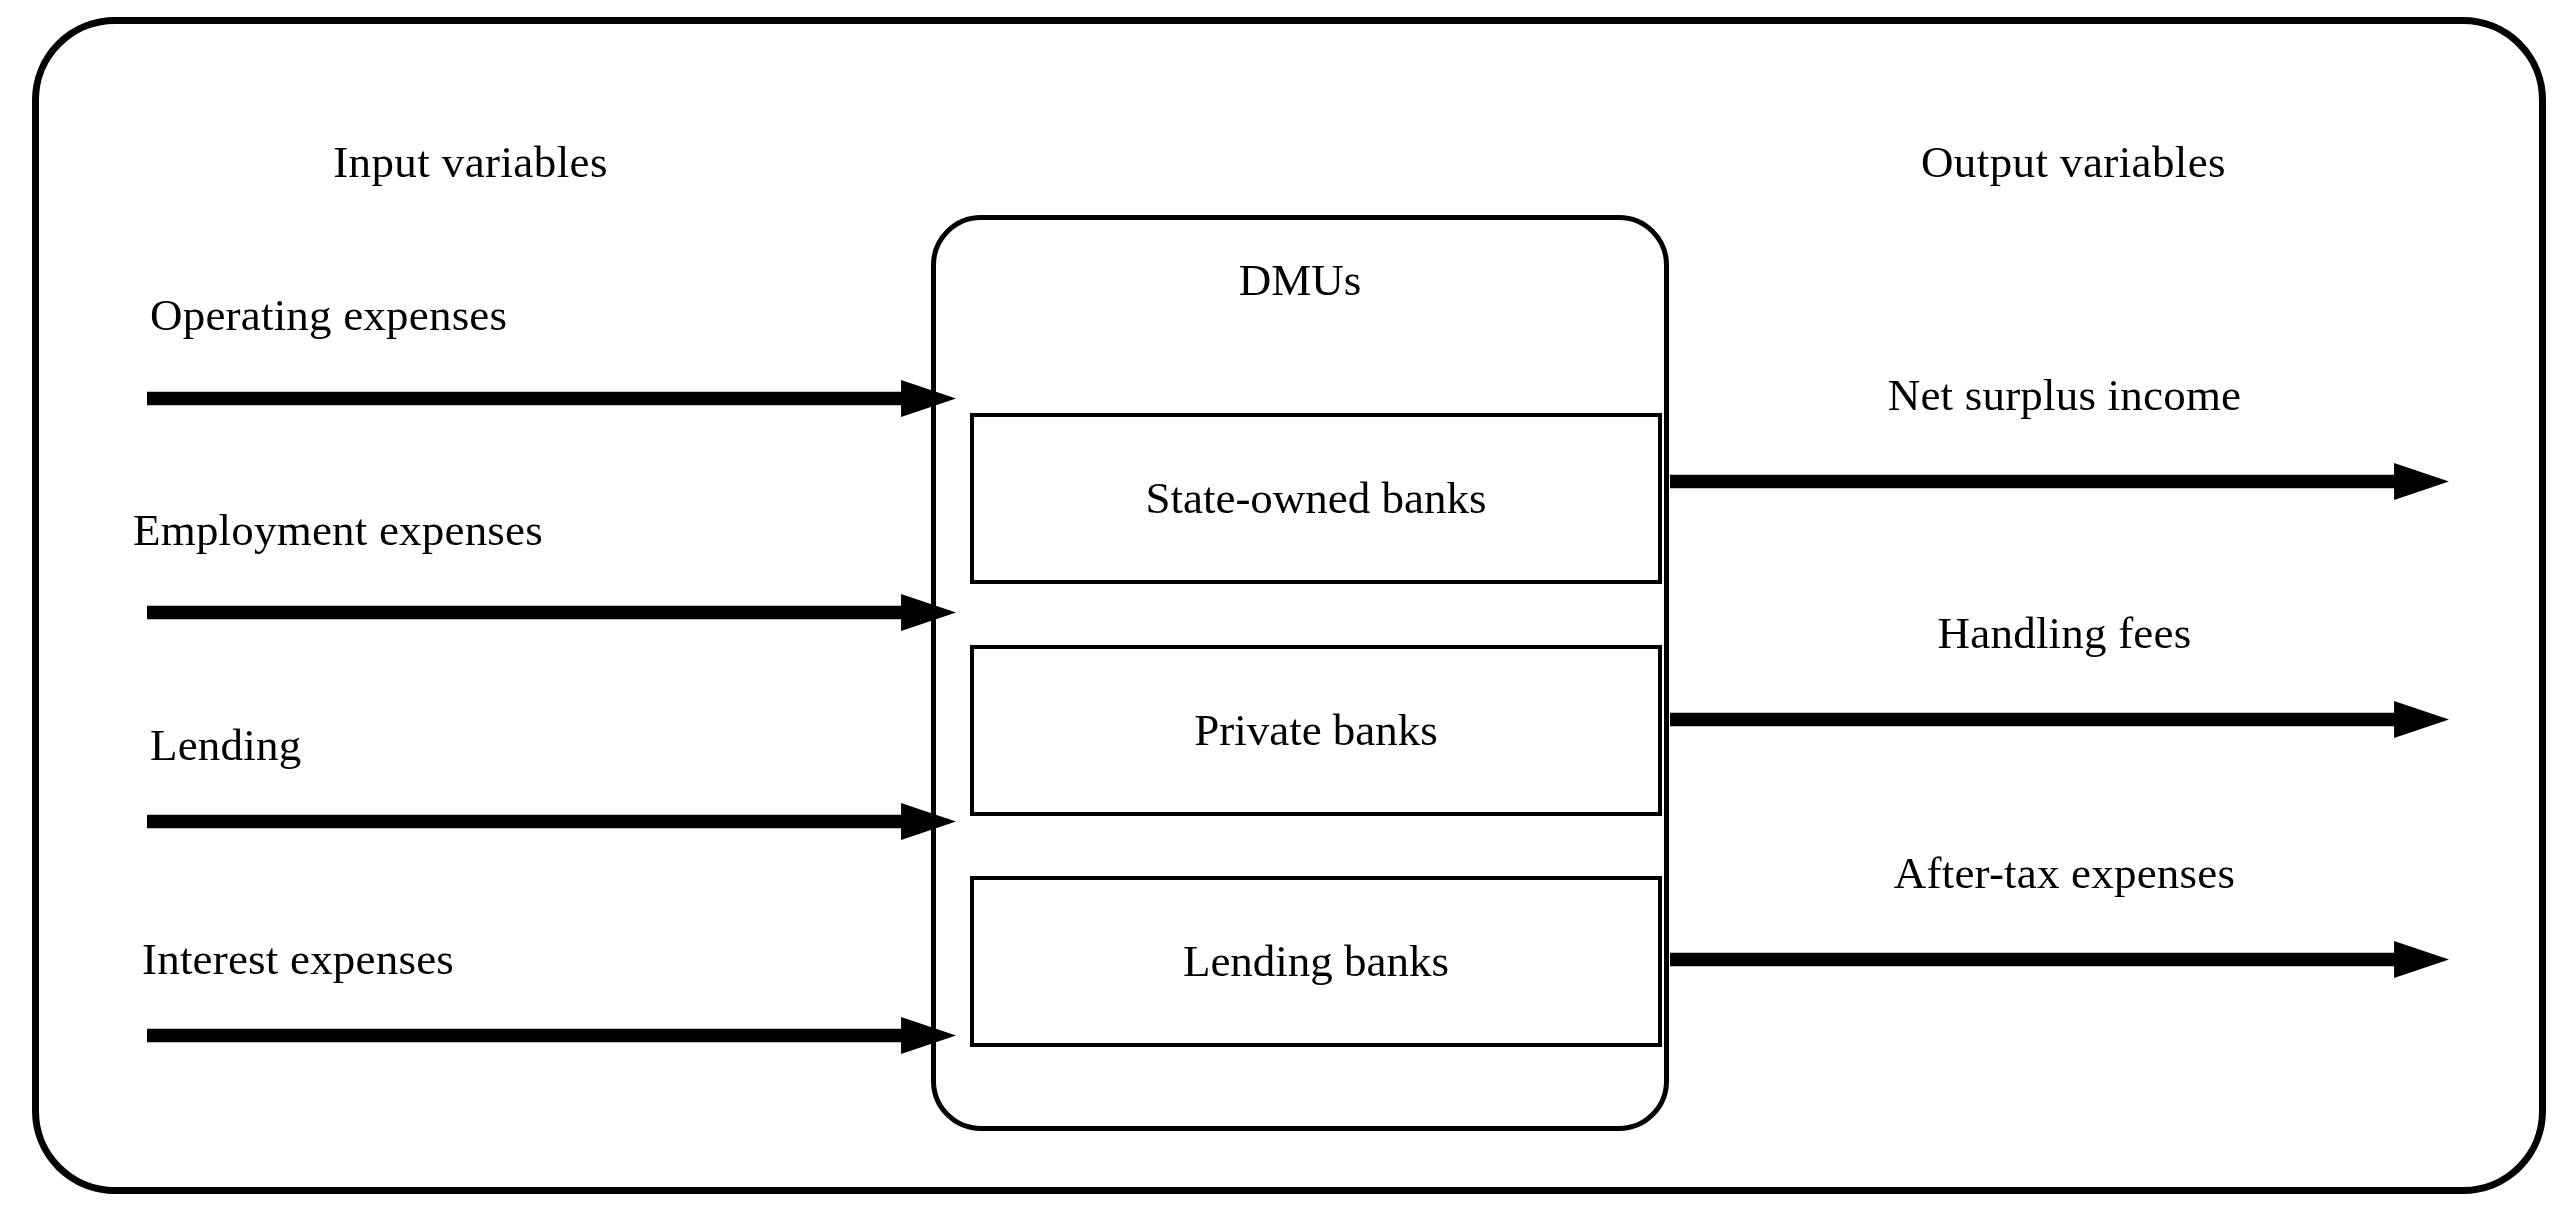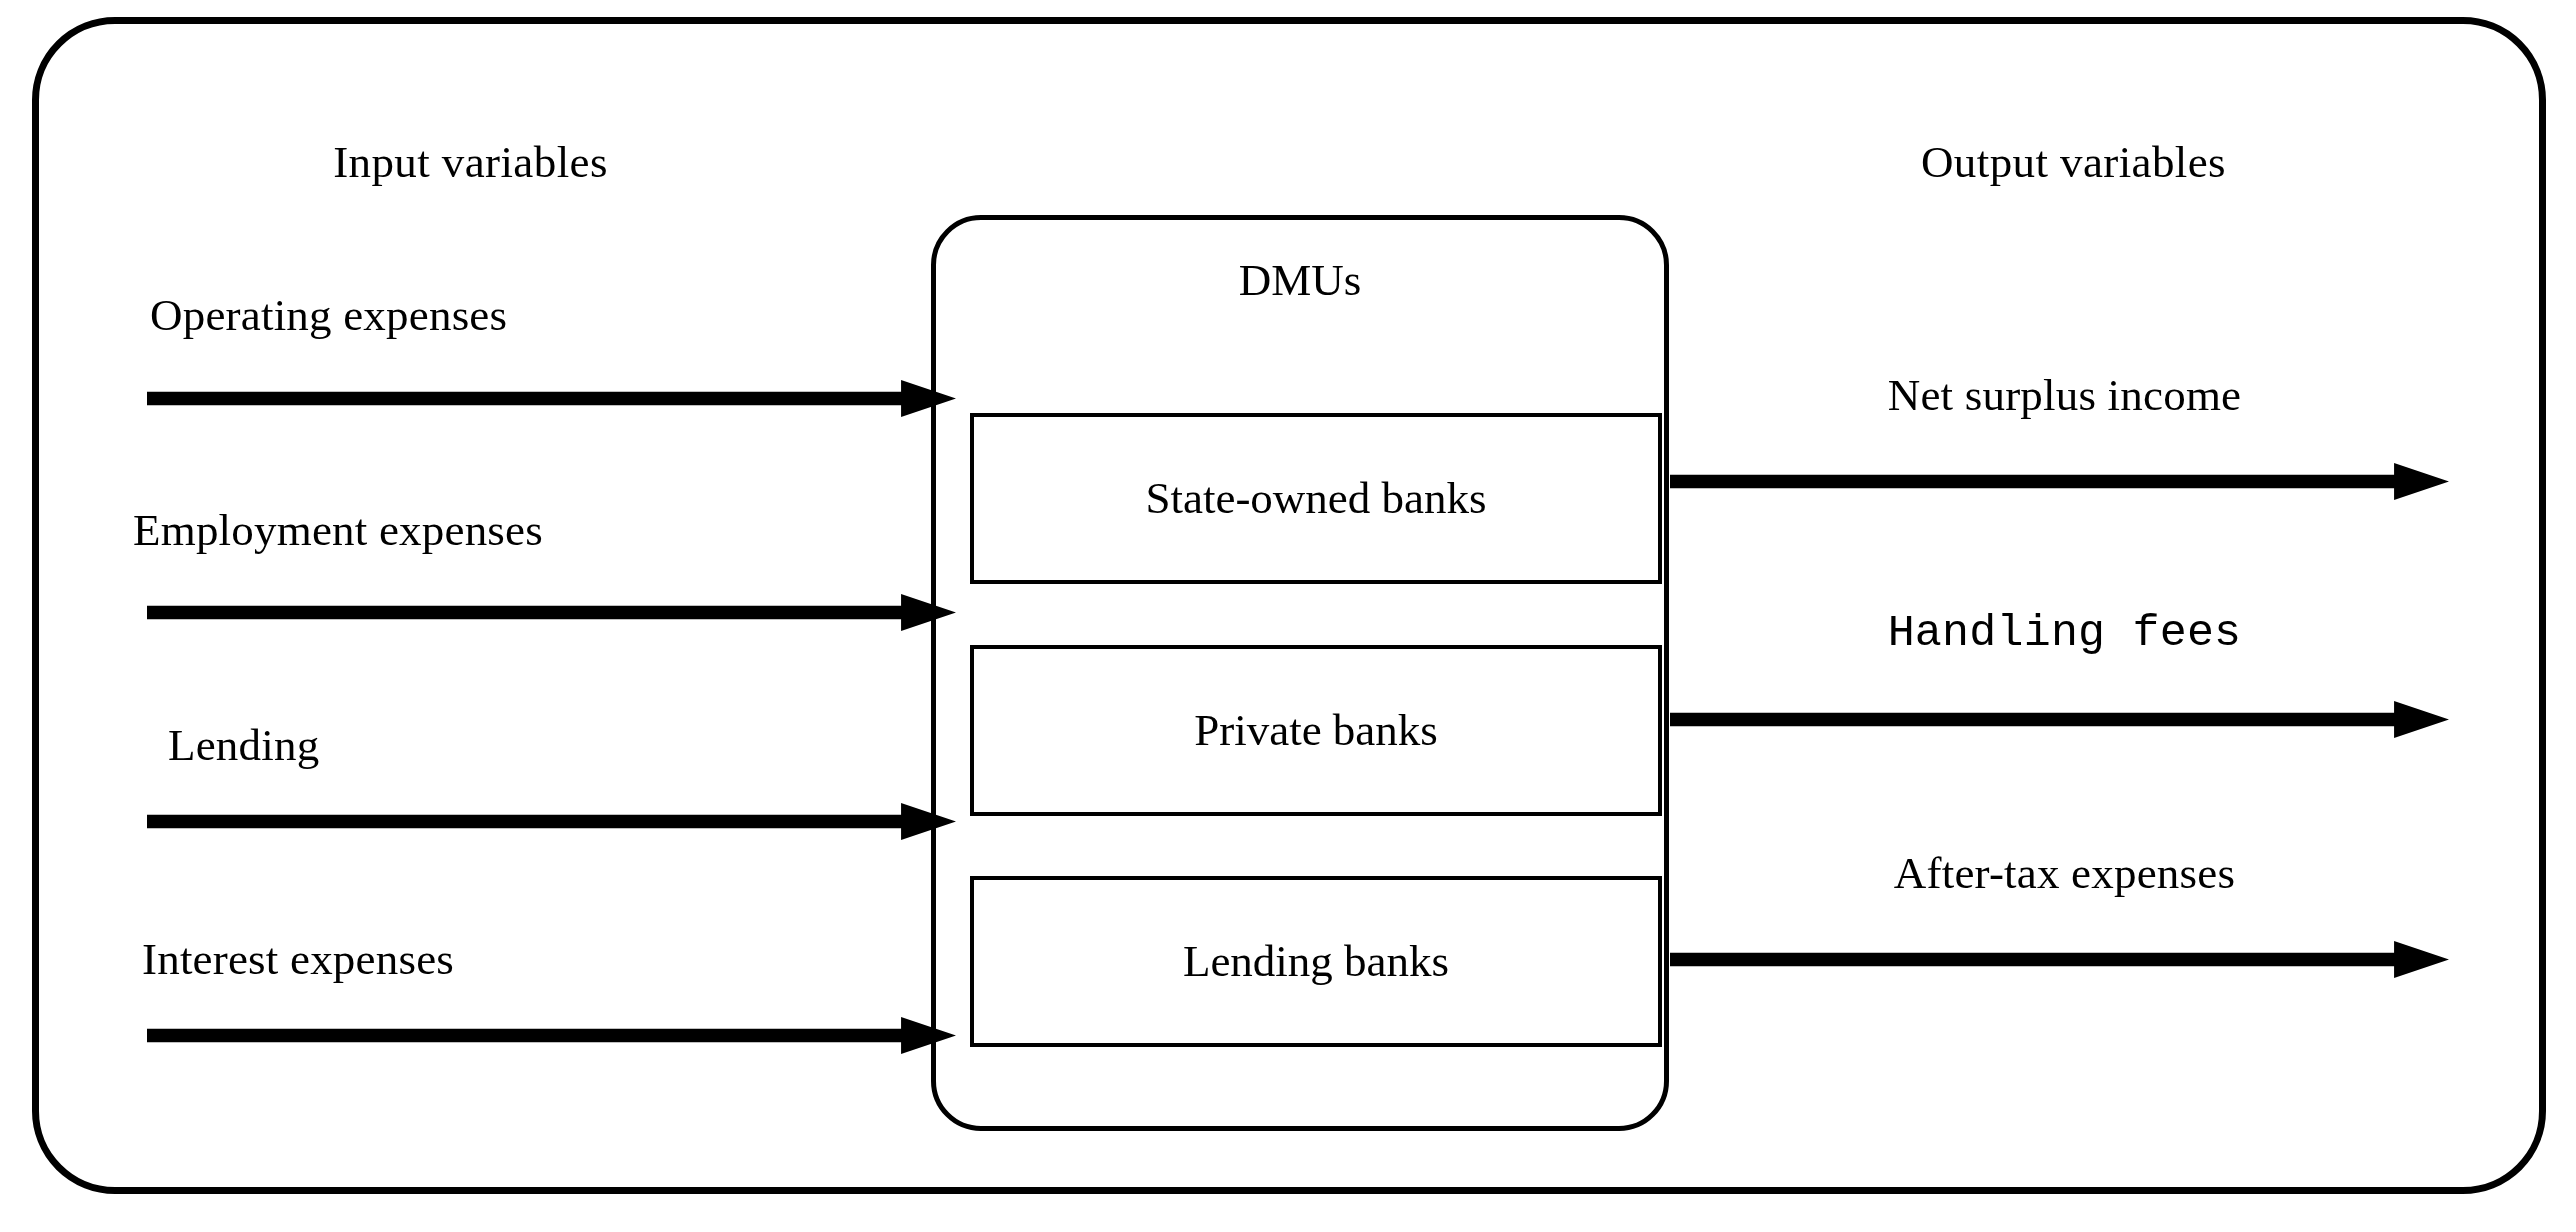--- a/index.html
+++ b/index.html
@@ -50,34 +50,34 @@
   
   .input-label {
     position: absolute;
     font-size: 45px;
     line-height: 1;
     white-space: nowrap;
     letter-spacing: 0.2px;
   }
   #label-operating  { left: 150px; top: 293px;  width: 733px; }
   #label-employment { left: 133px; top: 508px;  width: 733px; }
-  #label-lending    { left: 168px; top: 723px;  width: 733px; font-family: Liberation Serif, serif; }
+  #label-lending    { left: 150px; top: 723px;  width: 733px; font-family: Liberation Serif, serif; }
   #label-interest   { left: 142px; top: 937px; width: 733px; }
 
   
   .output-label {
     position: absolute;
     font-size: 45px;
     line-height: 1;
     white-space: nowrap;
     text-align: center;
     letter-spacing: 0.2px;
   }
   #label-net-interest { left: 1673px; top: 373px;  width: 783px; }
-  #label-handling     { left: 1673px; top: 611px;  width: 783px; font-family: Liberation Mono, monospace; }
+  #label-handling     { left: 1673px; top: 611px;  width: 783px; }
   #label-aftertax     { left: 1673px; top: 851px; width: 783px; }
 
   
   .arrow {
     position: absolute;
     height: 37px;
   }
   .arrow svg { display: block; width: 100%; height: 100%; }
 
   

